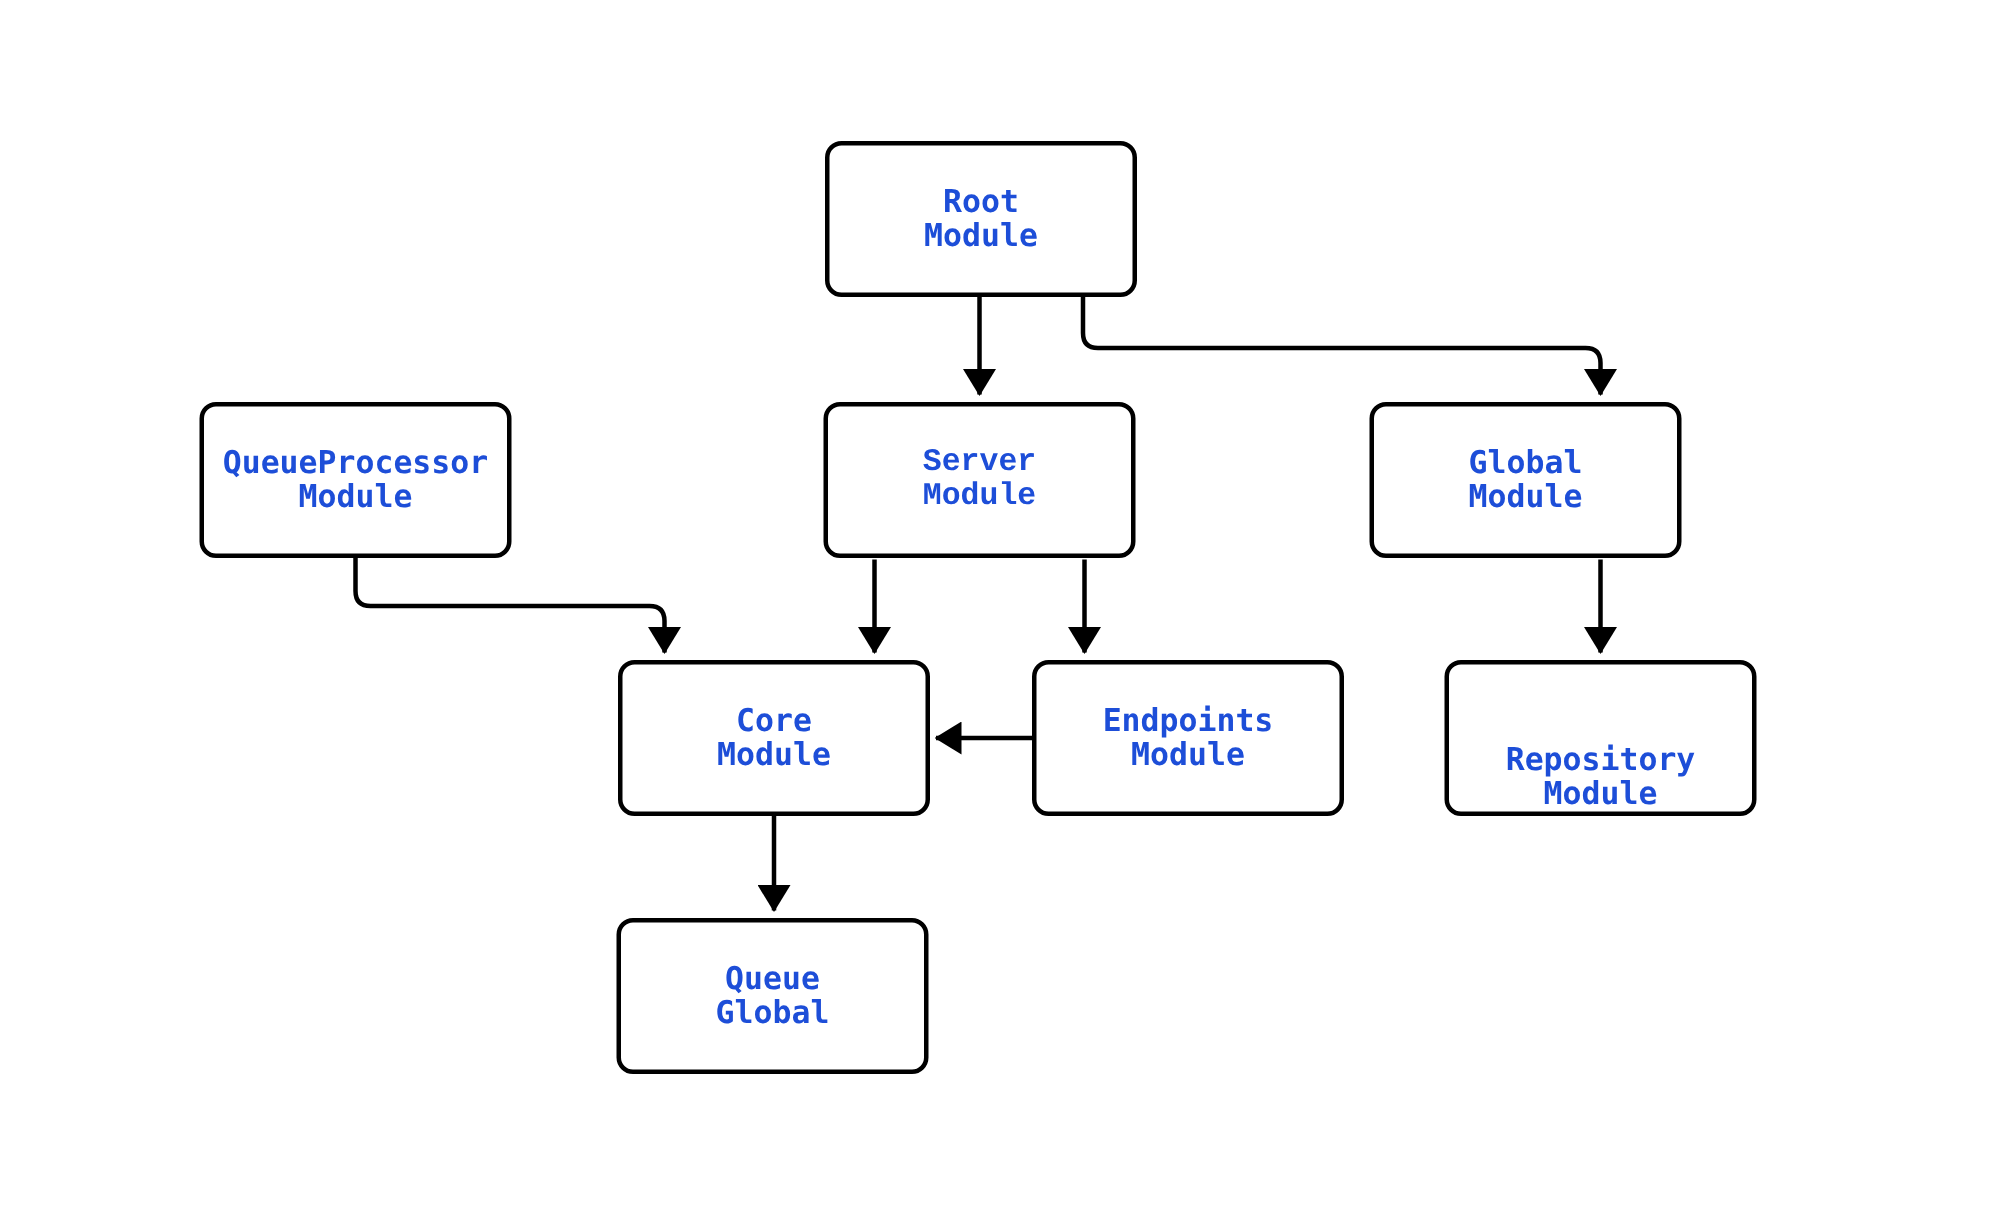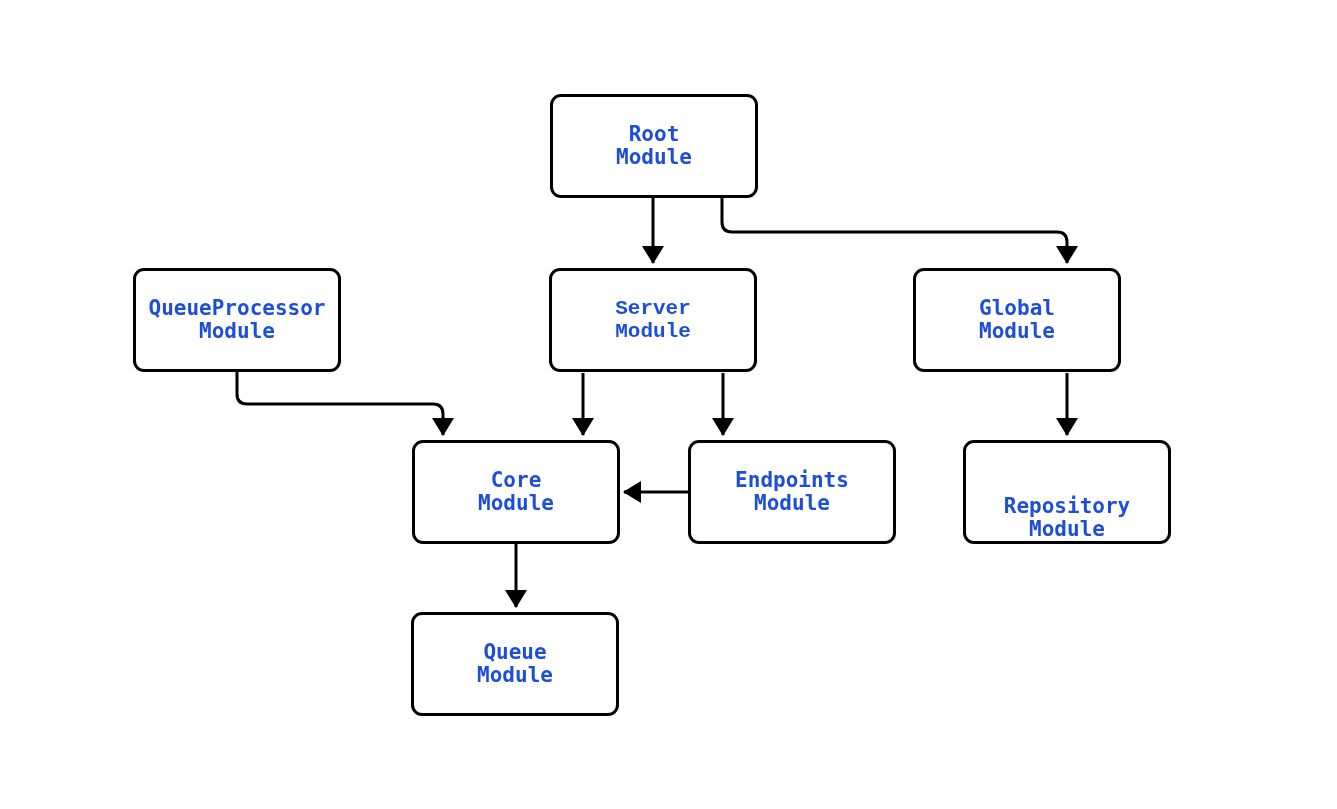--- a/index.html
+++ b/index.html
@@ -118,16 +118,16 @@
 Module</span>
   </div>
 
   <div class="node" id="n-repository">
     <span class="node-label">Repository
 Module</span>
   </div>
 
   <div class="node" id="n-queue">
     <span class="node-label">Queue
-Module</span>
+Global</span>
   </div>
 
 </div>
 
 </body></html>

